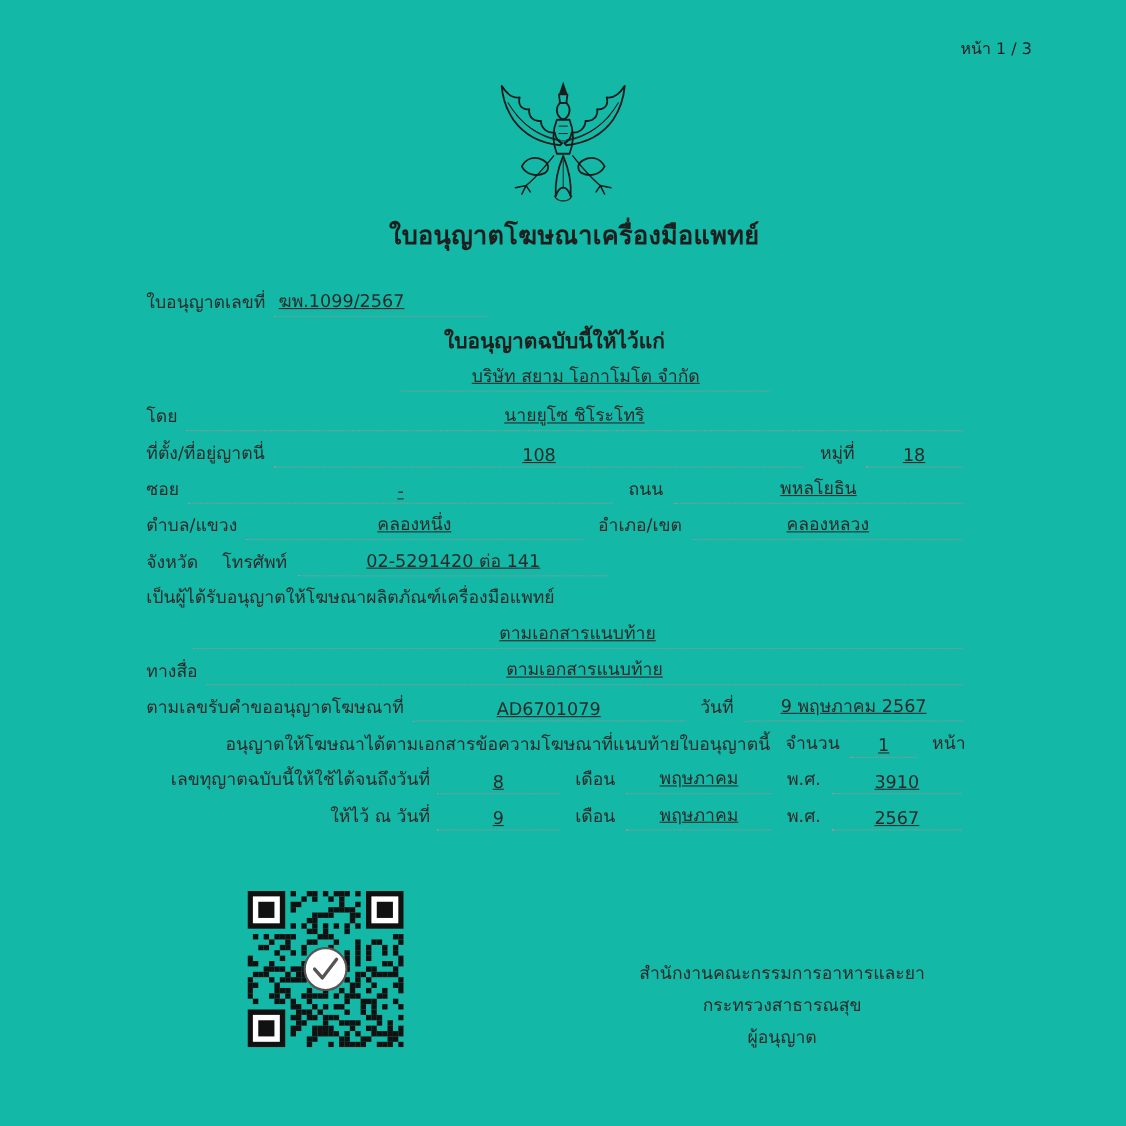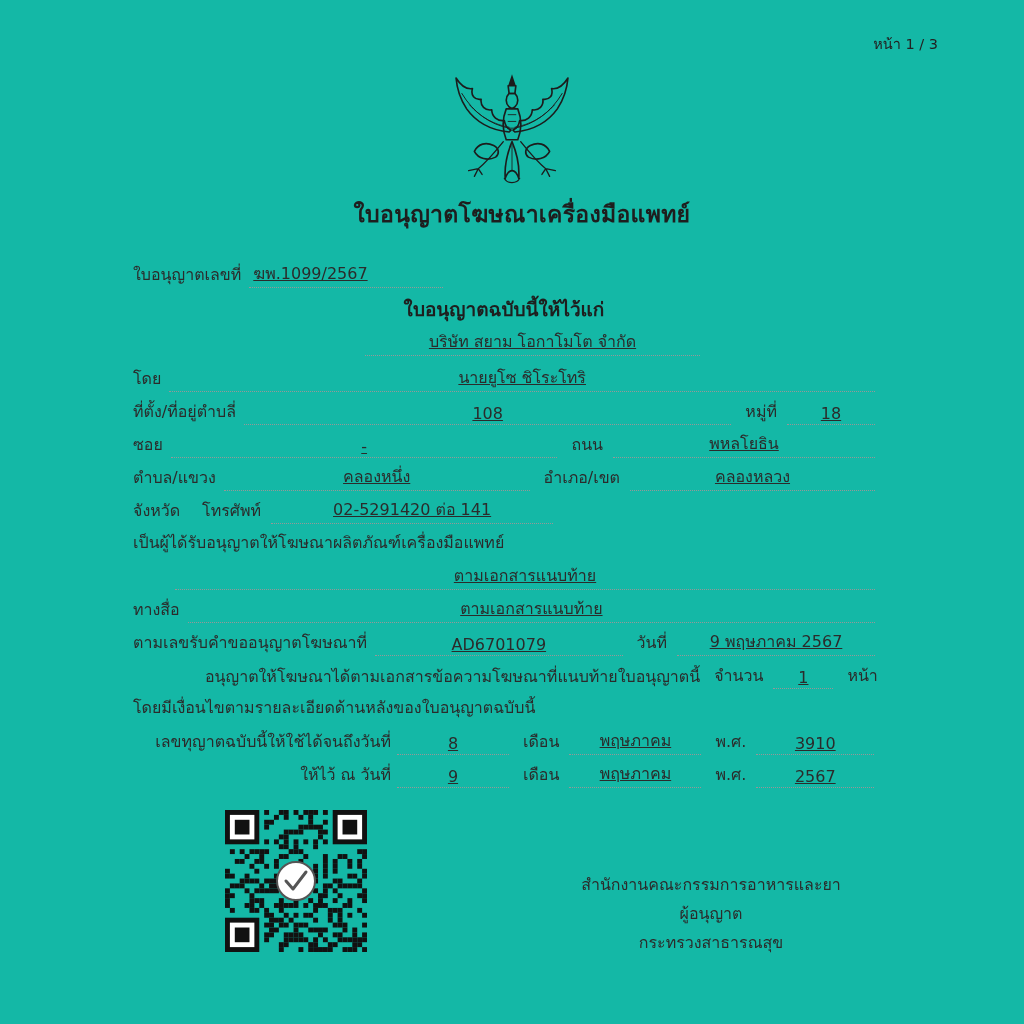--- a/index.html
+++ b/index.html
@@ -90,21 +90,21 @@
     <div class="company-row">
       <span class="dot company-line">บริษัท สยาม โอกาโมโต จำกัด</span>
     </div>
 
     <div class="row">
       <span class="lbl">โดย</span>
       <span class="dot grow">นายยูโซ ชิโระโทริ</span>
     </div>
 
     <div class="row">
-      <span class="lbl">ที่ตั้ง/ที่อยู่ตำบลี่</span>
+      <span class="lbl">ที่ตั้ง/ที่อยู่ญาตนี่</span>
       <span class="dot grow">108</span>
       <span class="lbl mid">หมู่ที่</span>
       <span class="dot w88">18</span>
     </div>
 
     <div class="row">
       <span class="lbl">ซอย</span>
       <span class="dot grow">-</span>
       <span class="lbl mid">ถนน</span>
       <span class="dot w262">พหลโยธิน</span>
@@ -141,21 +141,20 @@
       <span class="dot w198">9 พฤษภาคม 2567</span>
     </div>
 
     <div class="row">
       <span class="indent72">อนุญาตให้โฆษณาได้ตามเอกสารข้อความโฆษณาที่แนบท้ายใบอนุญาตนี้</span>
       <span class="lbl mid">จำนวน</span>
       <span class="dot shrinkdot">1</span>
       <span class="lbl mid">หน้า</span>
     </div>
 
-    <div class="plain">โดยมีเงื่อนไขตามรายละเอียดด้านหลังของใบอนุญาตฉบับนี้</div>
 
     <div class="row">
       <span class="lblcol">เลขทุญาตฉบับนี้ให้ใช้ได้จนถึงวันที่</span>
       <span class="dot w112">8</span>
       <span class="lbl mid">เดือน</span>
       <span class="dot w132">พฤษภาคม</span>
       <span class="lbl mid">พ.ศ.</span>
       <span class="dot w118">3910</span>
     </div>
 
@@ -436,18 +435,18 @@
           <rect x="0" y="107.72413793103448" width="34.275862068965516" height="34.275862068965516"></rect>
           <rect fill="#fff" x="4.896551724137931" y="112.62068965517241" width="24.48275862068965" height="24.48275862068965"></rect>
           <rect x="9.793103448275861" y="117.51724137931033" width="14.689655172413792" height="14.689655172413792"></rect>
           <g>
             <circle cx="71" cy="71" r="19" fill="#fff" stroke="#555" stroke-width="2"></circle>
             <path d="M61 71 l7 8 l13 -17" fill="none" stroke="#555" stroke-width="3" stroke-linecap="round" stroke-linejoin="round"></path>
           </g>
         </svg></div>
     <div class="signature">
       <div>สำนักงานคณะกรรมการอาหารและยา</div>
+      <div>กระทรวงสาธารณสุข</div>
       <div>ผู้อนุญาต</div>
-      <div>กระทรวงสาธารณสุข</div>
     </div>
   </div>
 
 </div>
 
 </body></html>

